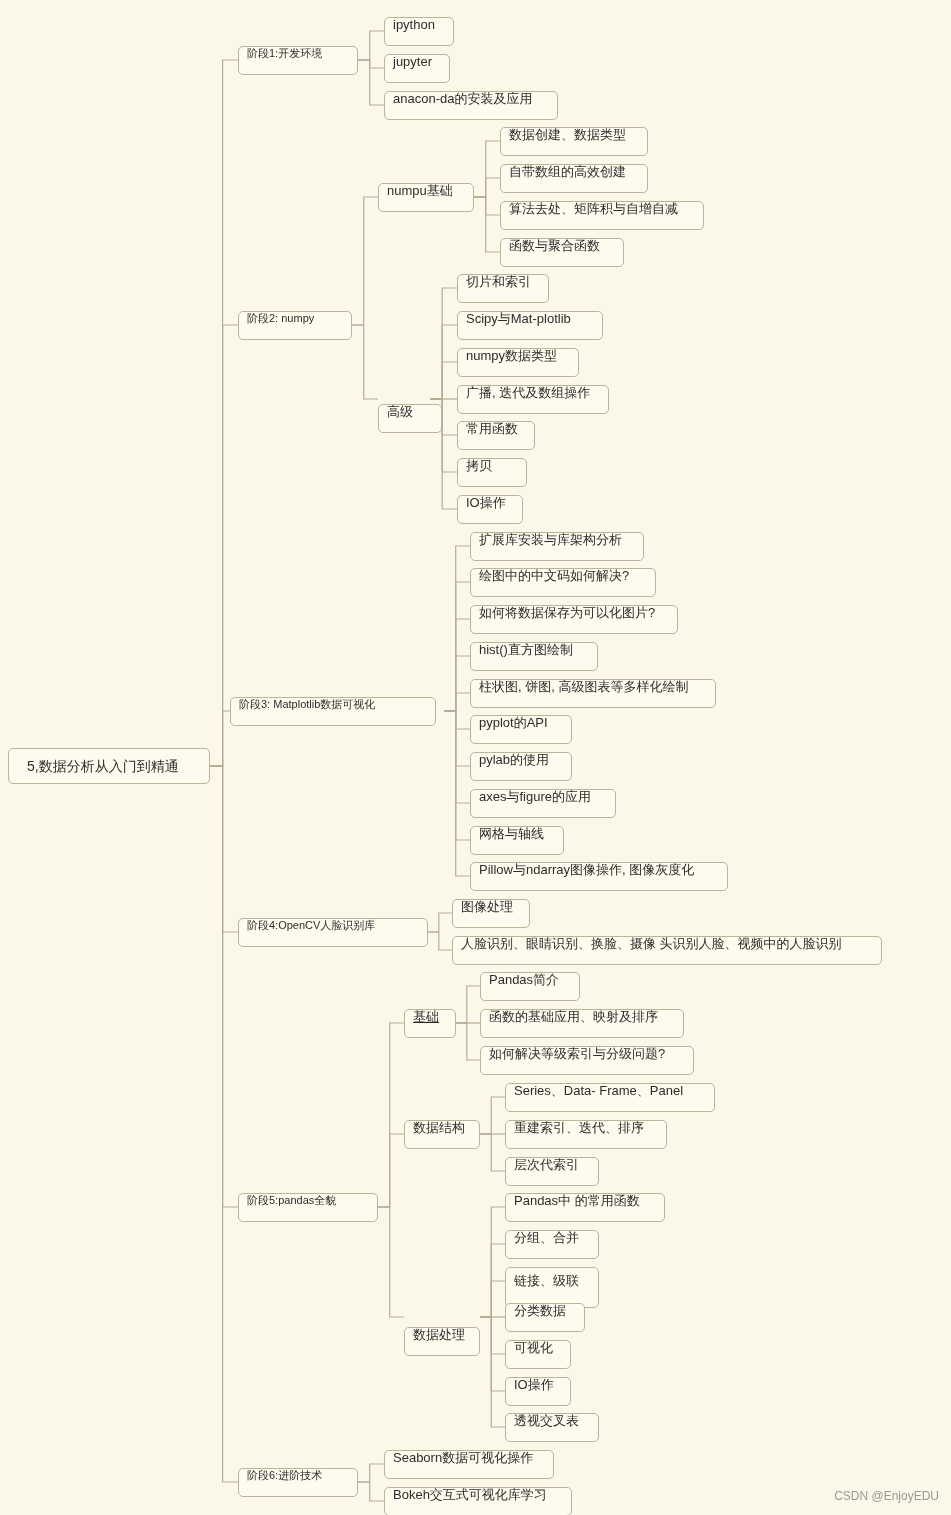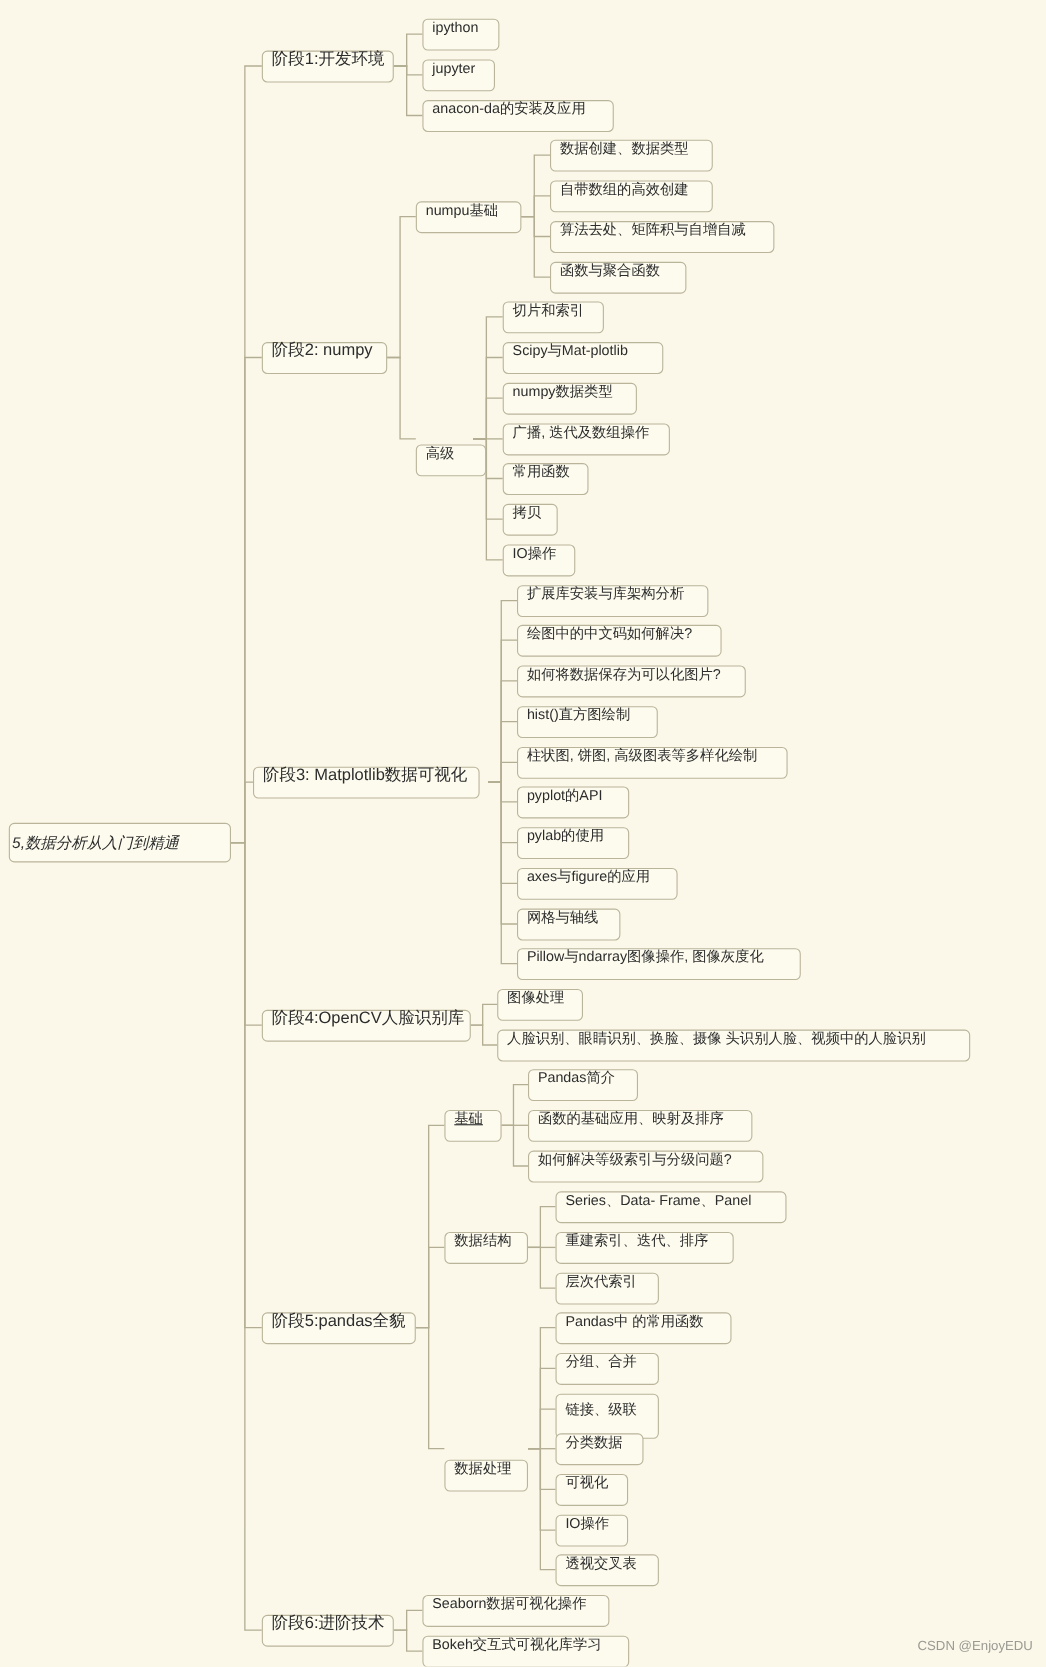--- a/index.html
+++ b/index.html
@@ -30,25 +30,24 @@
     color: #2c2c2c;
     font-size: 13px;
     line-height: 1;
     padding: 6px 8px 21px 8px;
     white-space: nowrap;
     display: flex;
     align-items: center;
   }
   .node.root {
     font-size: 14px;
-    padding: 8px 10px 9px 2px;
-    font-style: italic;
+    padding: 8px 10px 9px 18px;
   }
   .node.lvl1 {
-    font-size: 15px;
+    font-size: 11px;
   }
   svg.links {
     position: absolute;
     left: 0;
     top: 0;
     width: 951px;
     height: 1515px;
     pointer-events: none;
   }
   svg.links path {
@@ -134,21 +133,21 @@
       <div class="node lvl3" style="left: 500px; top: 127px; width: 148px; height: 28px;">数据创建、数据类型</div>
       <div class="node lvl3" style="left: 500px; top: 164px; width: 148px; height: 28px;">自带数组的高效创建</div>
       <div class="node lvl3" style="left: 500px; top: 201px; width: 204px; height: 28px;">算法去处、矩阵积与自增自减</div>
       <div class="node lvl3" style="left: 500px; top: 238px; width: 124px; height: 28px;">函数与聚合函数</div>
       <div class="node lvl2" style="left: 378px; top: 404px; width: 64px; height: 28px;">高级</div>
       <div class="node lvl3" style="left: 457px; top: 274px; width: 92px; height: 28px;">切片和索引</div>
       <div class="node lvl3" style="left: 457px; top: 311px; width: 146px; height: 28px;">Scipy与Mat-plotlib</div>
       <div class="node lvl3" style="left: 457px; top: 348px; width: 122px; height: 28px;">numpy数据类型</div>
       <div class="node lvl3" style="left: 457px; top: 385px; width: 152px; height: 28px;">广播, 迭代及数组操作</div>
       <div class="node lvl3" style="left: 457px; top: 421px; width: 78px; height: 28px; text-align: center;">常用函数</div>
-      <div class="node lvl3" style="left: 457px; top: 458px; width: 50px; height: 28px; text-align: right;">拷贝</div>
+      <div class="node lvl3" style="left: 457px; top: 458px; width: 70px; height: 28px; text-align: right;">拷贝</div>
       <div class="node lvl3" style="left: 457px; top: 495px; width: 66px; height: 28px;">IO操作</div>
       <div class="node lvl1" style="left: 230px; top: 697px; width: 206px; height: 28px;">阶段3: Matplotlib数据可视化</div>
       <div class="node lvl2" style="left: 470px; top: 532px; width: 174px; height: 28px;">扩展库安装与库架构分析</div>
       <div class="node lvl2" style="left: 470px; top: 568px; width: 186px; height: 28px;">绘图中的中文码如何解决?</div>
       <div class="node lvl2" style="left: 470px; top: 605px; width: 208px; height: 28px;">如何将数据保存为可以化图片?</div>
       <div class="node lvl2" style="left: 470px; top: 642px; width: 128px; height: 28px;">hist()直方图绘制</div>
       <div class="node lvl2" style="left: 470px; top: 679px; width: 246px; height: 28px;">柱状图, 饼图, 高级图表等多样化绘制</div>
       <div class="node lvl2" style="left: 470px; top: 715px; width: 102px; height: 28px;">pyplot的API</div>
       <div class="node lvl2" style="left: 470px; top: 752px; width: 102px; height: 28px;">pylab的使用</div>
       <div class="node lvl2" style="left: 470px; top: 789px; width: 146px; height: 28px;">axes与figure的应用</div>

